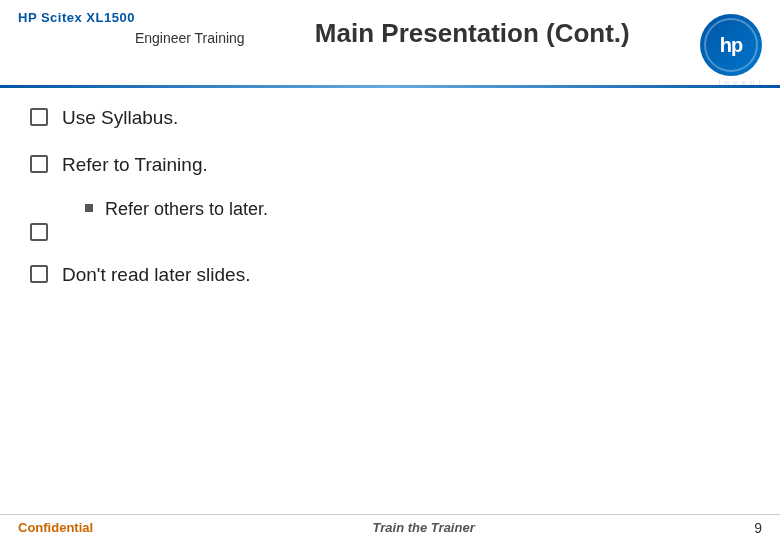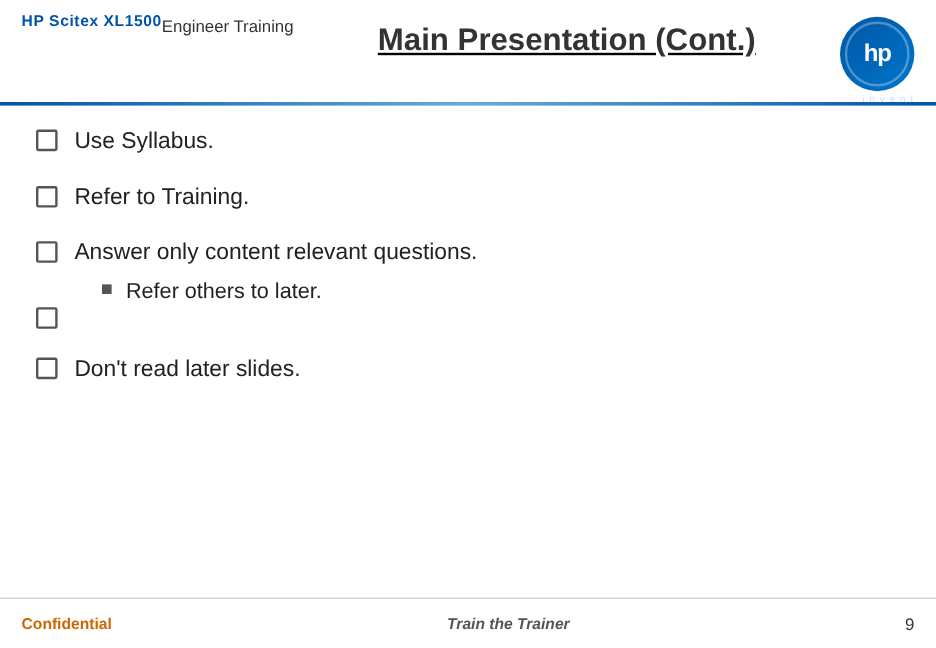--- a/index.html
+++ b/index.html
@@ -40,28 +40,27 @@
     .hp-logo-text {
       font-size: 13px;
       font-weight: bold;
       color: #0055a5;
       letter-spacing: 0.5px;
     }
 
     .engineer-training {
       font-size: 14px;
       color: #333333;
-      margin-top: 4px;
+      margin-top: 20px;
     }
 
     .header-center {
       flex: 1;
       text-align: center;
       padding-top: 8px;
-      text-decoration: underline;
     }
 
     .main-title {
       font-size: 26px;
       font-weight: bold;
       color: #333333;
     }
 
     .header-right {
       display: flex;
@@ -158,21 +157,21 @@
       margin-right: 12px;
       margin-top: 5px;
     }
 
     
     .footer {
       position: absolute;
       bottom: 0;
       left: 0;
       right: 0;
-      height: 42px;
+      height: 26px;
       display: flex;
       align-items: center;
       justify-content: space-between;
       padding: 0 18px;
       border-top: 1px solid #cccccc;
     }
 
     .footer-confidential {
       font-size: 13px;
       color: #cc6600;
@@ -226,24 +225,20 @@
     <div class="bullet-checkbox"></div>
     <span class="bullet-text">Use Syllabus.</span>
   </div>
 
   <div class="bullet-item">
     <div class="bullet-checkbox"></div>
     <span class="bullet-text">Refer to Training.</span>
   </div>
 
   <div>
-    <div class="bullet-item" style="margin-bottom:6px;">
-      <div class="bullet-checkbox"></div>
-      <span class="bullet-text">Answer only content relevant questions.</span>
-    </div>
     <div class="sub-bullet-item" style="margin-bottom:1px;">
       <div class="sub-bullet-square"></div>
       <span>Refer others to later.</span>
     </div>
   </div>
 
   <div class="bullet-item">
     <div class="bullet-checkbox"></div>
   </div>
 

